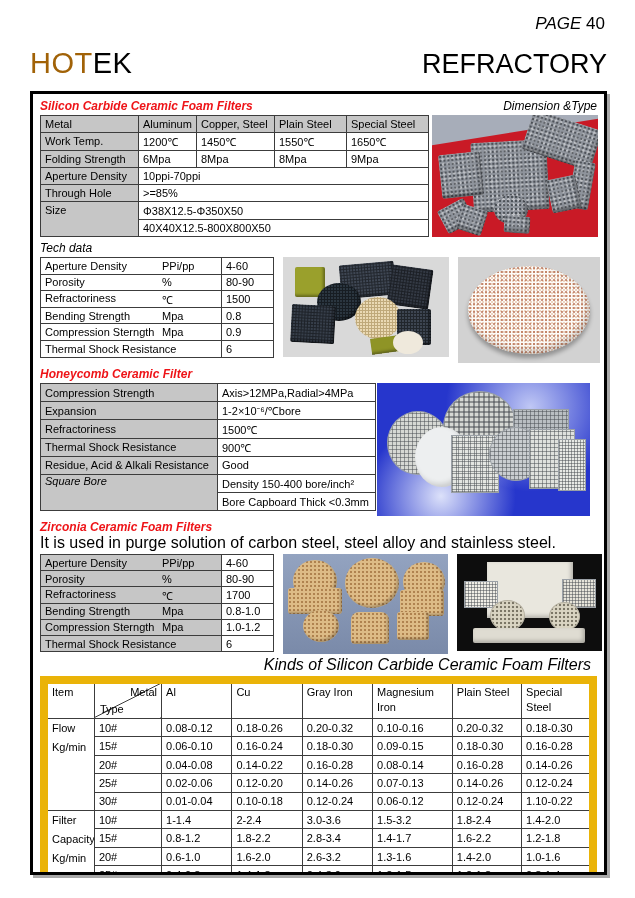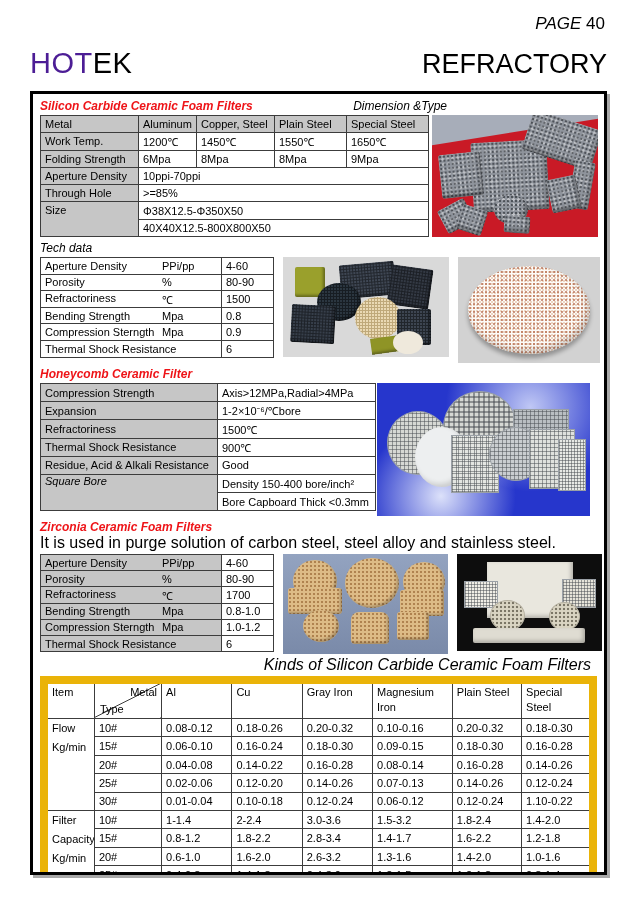--- a/index.html
+++ b/index.html
@@ -3,21 +3,21 @@
 <meta charset="utf-8">
 <style>
   html,body { margin:0; padding:0; }
   body { width:635px; height:898px; background:#fff; position:relative;
          font-family:"Liberation Sans", sans-serif; color:#000; }
 
   
   .pageLabel { position:absolute; top:14px; right:30px; font-size:17px; }
   .pageLabel .pg { font-style:italic; }
   .brand { position:absolute; top:47px; left:30px; font-size:29px; letter-spacing:.5px; }
-  .brand .red { color:#4c1d95; }
+  .brand .red { color:#a16207; }
   .category { position:absolute; top:49px; right:28px; font-size:27px; }
 
   
   .mainbox { position:absolute; left:30px; top:91px; width:577px; height:784px;
              box-sizing:border-box; border:3px solid #000; box-shadow:3px 3px 0 #a8a8a8;
              padding:4px 7px; overflow:hidden; }
 
   .titleRed { color:#ee1418; font-style:italic; font-weight:bold; font-size:12px; }
   .titleBlk { font-style:italic; font-size:12px; }
   .row { display:flex; align-items:flex-start; }
@@ -27,21 +27,21 @@
        white-space:nowrap; vertical-align:middle; }
   .g { background:#c6c6c6; }
   .unit { float:right; width:55px; }
 
   .t1 { width:388px; } .t1 td { height:16.3px; }
   .t2 { width:233px; } .t2 td { height:15.6px; }
   .t3 { width:335px; } .t3 td { height:17.2px; }
   .t4 { width:233px; } .t4 td { height:15.2px; }
 
   .sec1Head { display:flex; margin:1px 0 2px 0; }
-  .dimLabel { margin-left:auto; margin-right:150px; }
+  .dimLabel { margin-left:auto; }
 
   .secTitle { margin:4px 0 2px 0; }
   .desc { font-size:16px; margin:0 0 2px 0; }
   .caption { font-style:italic; font-size:16px; text-align:right; margin:2px 6px 2px 0; }
 
   
   .t5 { width:557px; border:8px solid #eab308; margin-top:1px; }
   .t5 td { height:17.4px; }
   .t5 tr.hdr td { vertical-align:top; white-space:normal; height:33px; padding-top:1px; line-height:15px; }
   .t5 td.grp { vertical-align:top; line-height:19px; padding-top:0; }

